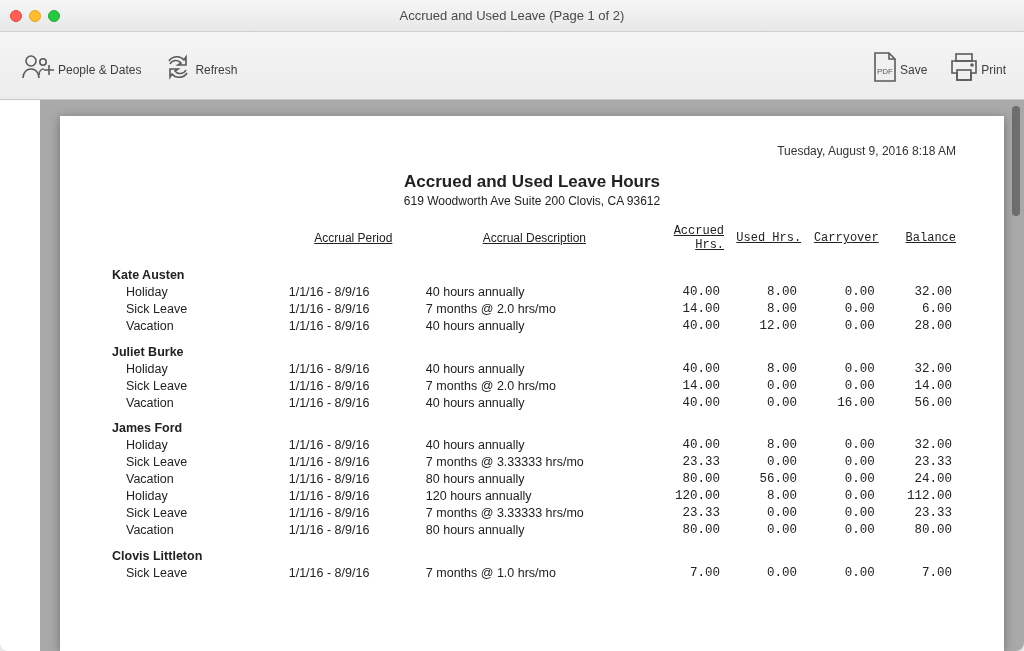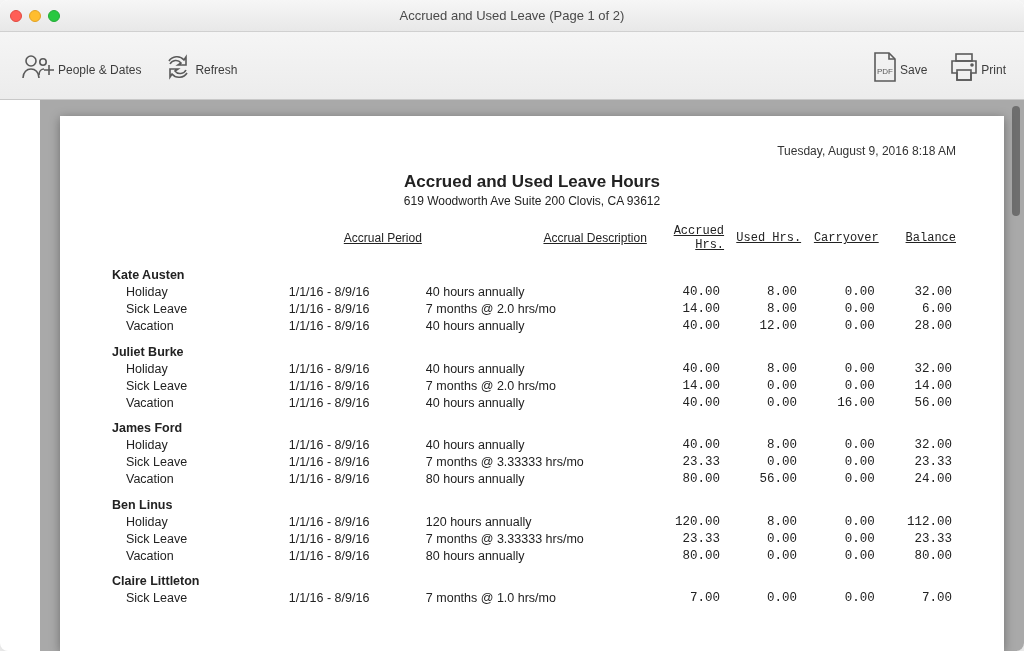--- a/index.html
+++ b/index.html
@@ -106,21 +106,21 @@
     }
     .page .company { text-align: center; font-size: 12.5px; }
     .page .address { text-align: center; font-size: 12px; margin-bottom: 16px; }
 
     table.leave {
       width: 100%;
       border-collapse: collapse;
       font-size: 12.5px;
     }
     table.leave th {
-      text-align: right;
+      text-align: center;
       font-weight: 400;
       text-decoration: underline;
       padding-bottom: 6px;
       font-size: 12px;
     }
     table.leave th.num, table.leave td.num { text-align: right; font-family: Liberation Mono, monospace; }
     table.leave td { padding: 1.5px 4px; }
     table.leave td.name { font-weight: 700; padding-top: 10px; }
     table.leave td.cat { padding-left: 18px; }
 
@@ -316,23 +316,20 @@
             <tr>
               <td class="cat">Vacation</td>
               <td>1/1/16 - 8/9/16</td>
               <td>80 hours annually</td>
               <td class="num">80.00</td>
               <td class="num">56.00</td>
               <td class="num">0.00</td>
               <td class="num">24.00</td>
             </tr>
             <tr>
-              <td class="name" colspan="7">Ben Linus</td>
-            </tr>
-            <tr>
               <td class="cat">Holiday</td>
               <td>1/1/16 - 8/9/16</td>
               <td>120 hours annually</td>
               <td class="num">120.00</td>
               <td class="num">8.00</td>
               <td class="num">0.00</td>
               <td class="num">112.00</td>
             </tr>
             <tr>
               <td class="cat">Sick Leave</td>
@@ -346,21 +343,21 @@
             <tr>
               <td class="cat">Vacation</td>
               <td>1/1/16 - 8/9/16</td>
               <td>80 hours annually</td>
               <td class="num">80.00</td>
               <td class="num">0.00</td>
               <td class="num">0.00</td>
               <td class="num">80.00</td>
             </tr>
             <tr>
-              <td class="name" colspan="7">Claire Littleton</td>
+              <td class="name" colspan="7">Clovis Littleton</td>
             </tr>
             <tr>
               <td class="cat">Sick Leave</td>
               <td>1/1/16 - 8/9/16</td>
               <td>7 months @ 1.0 hrs/mo</td>
               <td class="num">7.00</td>
               <td class="num">0.00</td>
               <td class="num">0.00</td>
               <td class="num">7.00</td>
             </tr>

